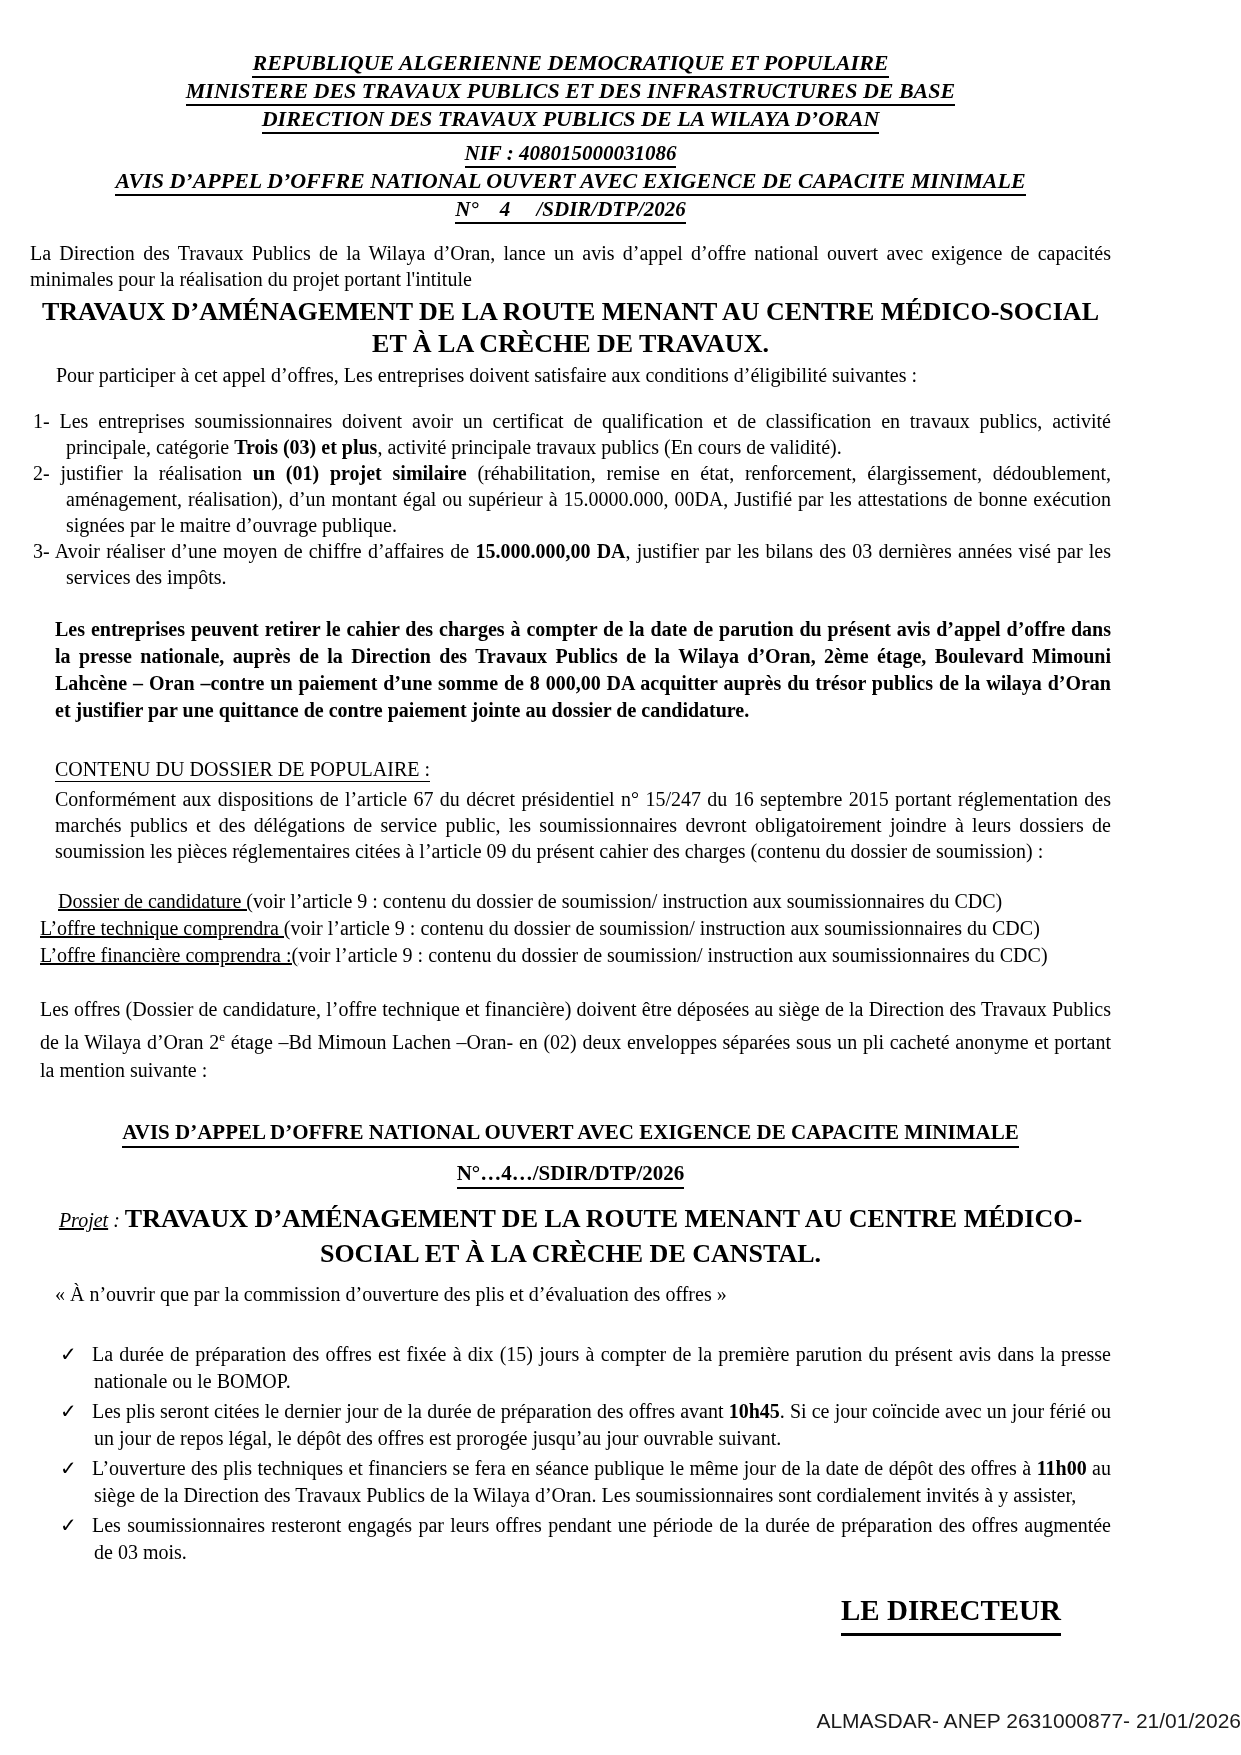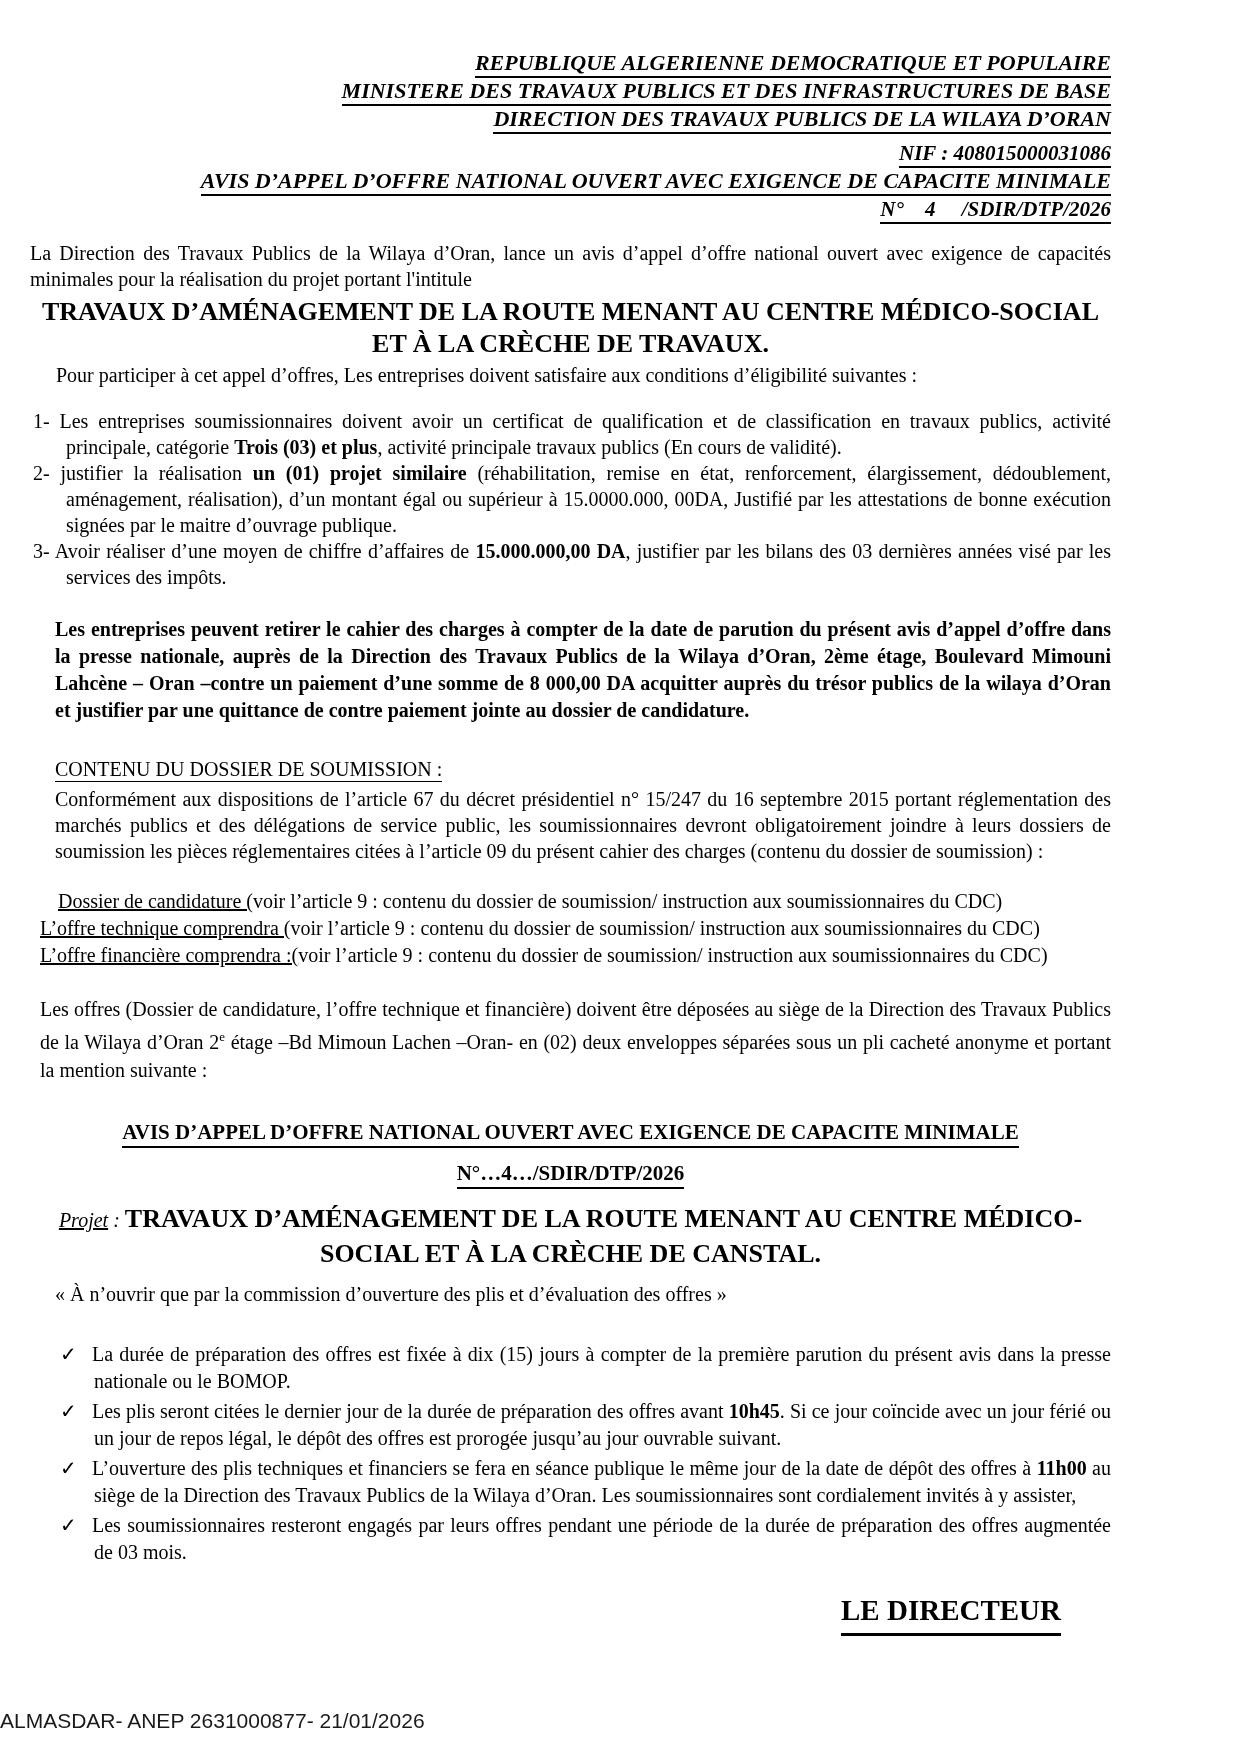--- a/index.html
+++ b/index.html
@@ -11,21 +11,21 @@
     position: relative;
     box-sizing: border-box;
     padding: 50px 130px 0 30px;
     color: #000;
     font-family: "Liberation Serif", "DejaVu Serif", serif;
     font-size: 20px;
     overflow: hidden;
   }
   
   .doc-header { text-align: center; font-weight: bold; font-style: italic; }
-  .doc-header .hline { line-height: 26px; margin: 0 0 2px 0; text-align: right; }
+  .doc-header .hline { line-height: 26px; margin: 0 0 2px 0; }
   .doc-header .hline span { border-bottom: 2px solid #000; padding-bottom: 1px; }
   .hl-main { font-size: 22px; }
   .hl-nif  { font-size: 21px; margin-top: 8px !important; }
   .hl-avis { font-size: 22px; }
   .hl-num  { font-size: 21px; }
   .ws-pre  { white-space: pre-wrap; }
   
   .para { text-align: justify; line-height: 26px; margin: 0; }
   .intro { margin-top: 18px; }
   .big-title {
@@ -73,21 +73,21 @@
   }
   .check-glyph { display: inline-block; width: 20px; text-indent: 0; margin-right: 12px; }
   
   .directeur {
     text-align: right; margin: 28px 50px 0 0;
     font-weight: bold; font-size: 29px;
   }
   .directeur span { border-bottom: 3px solid #000; padding-bottom: 7px; margin-left: 36px; }
   .doc-footer {
     position: absolute; left: 0; bottom: 22px; width: 1241px;
-    text-align: left;
+    text-align: right;
     font-family: "Liberation Sans", "DejaVu Sans", sans-serif;
     font-size: 21px; color: #1a1a1a;
   }
   b { font-weight: bold; }
 </style>
 </head>
 <body>
 
 <div class="page">
 
@@ -110,21 +110,21 @@
   <p class="elig-intro">Pour participer à cet appel d’offres, Les entreprises doivent satisfaire aux conditions d’éligibilité suivantes :</p>
 
   <div>
     <p class="cond-item"><span class="cond-num">1-</span> <span>Les entreprises soumissionnaires doivent avoir un certificat de qualification et de classification en travaux publics, activité principale, catégorie </span><b>Trois (03) et plus</b><span>, activité principale travaux publics (En cours de validité).</span></p>
     <p class="cond-item"><span class="cond-num">2-</span> <span>justifier la réalisation </span><b>un (01) projet similaire</b><span> (réhabilitation, remise en état, renforcement, élargissement, dédoublement, aménagement, réalisation), d’un montant égal ou supérieur à  15.0000.000, 00DA, Justifié par les attestations de bonne exécution signées par le maitre d’ouvrage publique.</span></p>
     <p class="cond-item"><span class="cond-num">3-</span> <span>Avoir réaliser d’une moyen de chiffre d’affaires de </span><b>15.000.000,00 DA</b><span>, justifier  par les bilans des 03 dernières années   visé par les services des impôts.</span></p>
   </div>
 
   <p class="retrait">Les entreprises peuvent retirer le cahier des charges à compter de la date de parution du présent avis d’appel d’offre dans la presse nationale, auprès de la Direction des Travaux Publics de la Wilaya d’Oran, 2ème étage, Boulevard Mimouni Lahcène – Oran –contre un paiement d’une somme de 8 000,00 DA acquitter auprès du trésor publics de la wilaya d’Oran et justifier par une quittance de contre paiement jointe au dossier de candidature.</p>
 
-  <p class="contenu-h"><span>CONTENU DU DOSSIER DE SOUMISSION :</span></p>
+  <p class="contenu-h"><span>CONTENU DU DOSSIER DE POPULAIRE :</span></p>
   <p class="para contenu-p">Conformément aux dispositions de l’article 67 du décret présidentiel n° 15/247 du 16 septembre 2015 portant réglementation des marchés publics et des délégations de service public, les soumissionnaires devront obligatoirement joindre à leurs dossiers de soumission les pièces réglementaires citées à l’article 09 du présent cahier des charges (contenu du dossier de soumission) :</p>
 
   <div class="dossier">
     <p class="d1"><span class="dlead">Dossier de candidature (</span><span>voir l’article 9 : contenu du dossier de soumission/ instruction aux soumissionnaires du CDC)</span></p>
     <p class="d2"><span class="dlead">L’offre technique comprendra (</span><span>voir l’article 9 : contenu du dossier de soumission/ instruction aux soumissionnaires du CDC)</span></p>
     <p class="d3"><span class="dlead">L’offre financière comprendra :(</span><span>voir l’article 9 : contenu du dossier de soumission/ instruction aux soumissionnaires du CDC)</span></p>
   </div>
 
   <p class="para depot"><span>Les offres (Dossier de candidature, l’offre technique et financière) doivent être déposées au siège de la Direction des Travaux Publics de la Wilaya d’Oran  2</span><sup>e</sup><span> étage –Bd Mimoun Lachen –Oran-  en (02) deux enveloppes séparées sous un pli cacheté anonyme et portant la mention suivante :</span></p>
 

